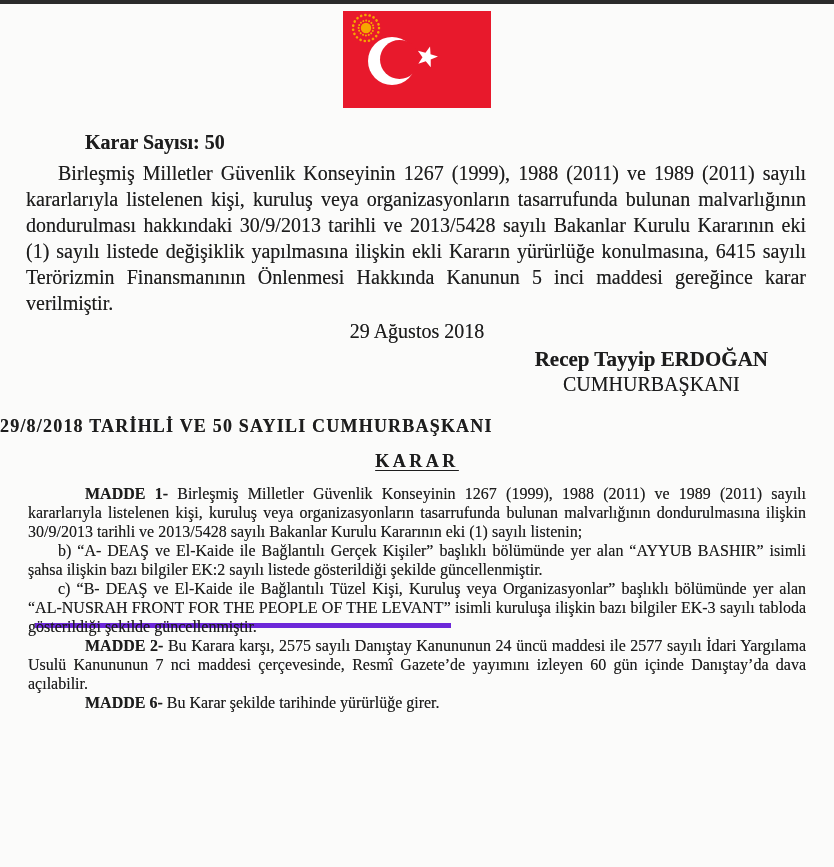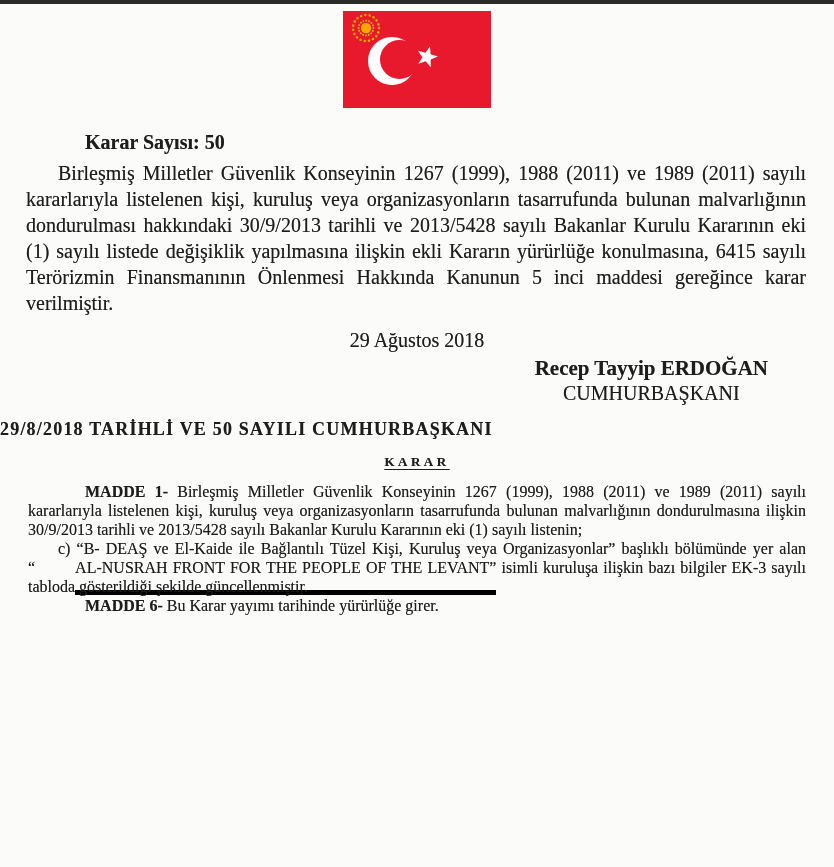--- a/index.html
+++ b/index.html
@@ -36,62 +36,61 @@
     margin: 5px 28px 0 26px;
     font-size: 20px;
     line-height: 26px;
     text-align: justify;
     text-indent: 32px;
   }
   .date-line {
     text-align: center;
     font-size: 20px;
     line-height: 26px;
-    margin-top: 11px;
+    margin-top: 2px;
   }
   .signature {
     width: max-content;
-    margin: 2px 66px 12px auto;
+    margin: 2px 66px 18px auto;
     text-align: center;
   }
   .sig-name  { font-weight: bold; font-size: 21px; line-height: 26px; }
   .sig-title { font-size: 20px; line-height: 25px; }
   .annex-heading {
     font-weight: bold;
     font-size: 18px;
     letter-spacing: 1.2px;
     line-height: 23px;
     margin-top: 11px;
   }
   .karar-title {
     text-align: center;
     margin-top: 13px;
-    font-size: 13px;
+    font-size: 18px;
     font-weight: bold;
     letter-spacing: 3.5px;
     text-decoration: underline;
     text-underline-offset: 3px;
   }
   .articles {
     margin: 12px 28px 0 28px;
     font-size: 16px;
     line-height: 19px;
     text-align: justify;
   }
   .articles p { margin: 0; }
   .p-madde { text-indent: 57px; }
   .p-sub   { text-indent: 30px; }
   .madde-label { font-weight: bold; }
   .mt18 { margin-top: 18px; }
   .mt15 { margin-top: 15px; }
   .mt14 { margin-top: 14px; }
   .hl-red {
-    border-bottom: 5px solid #000000;
-    padding-bottom: 14px;
-    margin-left: 40px;
+    border-bottom: 5px solid #6d28d9;
+    padding-bottom: 7px;
   }
 </style>
 </head>
 <body>
 
 <div class="top-scan-bar"></div>
 
 <div class="flag-wrap">
   <svg class="flag-svg" viewBox="0 0 148 97" aria-hidden="true">
     <rect x="0" y="0" width="148" height="97" fill="#e8192c"></rect>
@@ -124,20 +123,22 @@
   <div>29/8/2018 TARİHLİ VE 50 SAYILI CUMHURBAŞKANI</div>
 </div>
 
 <div class="karar-title">KARAR</div>
 
 <div class="articles">
 
   <p class="p-madde"><span class="madde-label">MADDE 1-</span><span> Birleşmiş Milletler Güvenlik Konseyinin 1267 (1999), 1988 (2011) ve 1989 (2011) sayılı kararlarıyla listelenen kişi, kuruluş veya organizasyonların tasarrufunda bulunan malvarlığının dondurulmasına ilişkin 30/9/2013 tarihli ve 2013/5428 sayılı Bakanlar Kurulu Kararının eki (1) sayılı listenin;</span></p>
 
 
+  <p class="p-sub"><span>b)</span><span> “A- DEAŞ ve El-Kaide ile Bağlantılı Gerçek Kişiler” başlıklı bölümünde yer alan “AYYUB BASHIR” isimli şahsa ilişkin bazı bilgiler EK:2 sayılı listede gösterildiği şekilde güncellenmiştir.</span></p>
 
   <p class="p-sub"><span>c)</span><span> “B- DEAŞ ve El-Kaide ile Bağlantılı Tüzel Kişi, Kuruluş veya Organizasyonlar” başlıklı bölümünde yer alan “</span><span class="hl-red">AL-NUSRAH FRONT FOR THE PEOPLE OF THE LEVANT”</span><span> isimli kuruluşa ilişkin bazı bilgiler EK-3 sayılı tabloda gösterildiği şekilde güncellenmiştir.</span></p>
 
+  <p class="p-madde mt18"><span class="madde-label">MADDE 2-</span><span> Bu Karara karşı, 2575 sayılı Danıştay Kanununun 24 üncü maddesi ile 2577 sayılı İdari Yargılama Usulü Kanununun 7 nci maddesi çerçevesinde, Resmî Gazete’de yayımını izleyen 60 gün içinde Danıştay’da dava açılabilir.</span></p>
 
-  <p class="p-madde mt15"><span class="madde-label">MADDE 6-</span><span> Bu Karar yayımı tarihinde yürürlüğe girer.</span></p>
+  <p class="p-madde mt15"><span class="madde-label">MADDE 6-</span><span> Bu Karar şekilde tarihinde yürürlüğe girer.</span></p>
 
 
 </div>
 
 </body></html>

